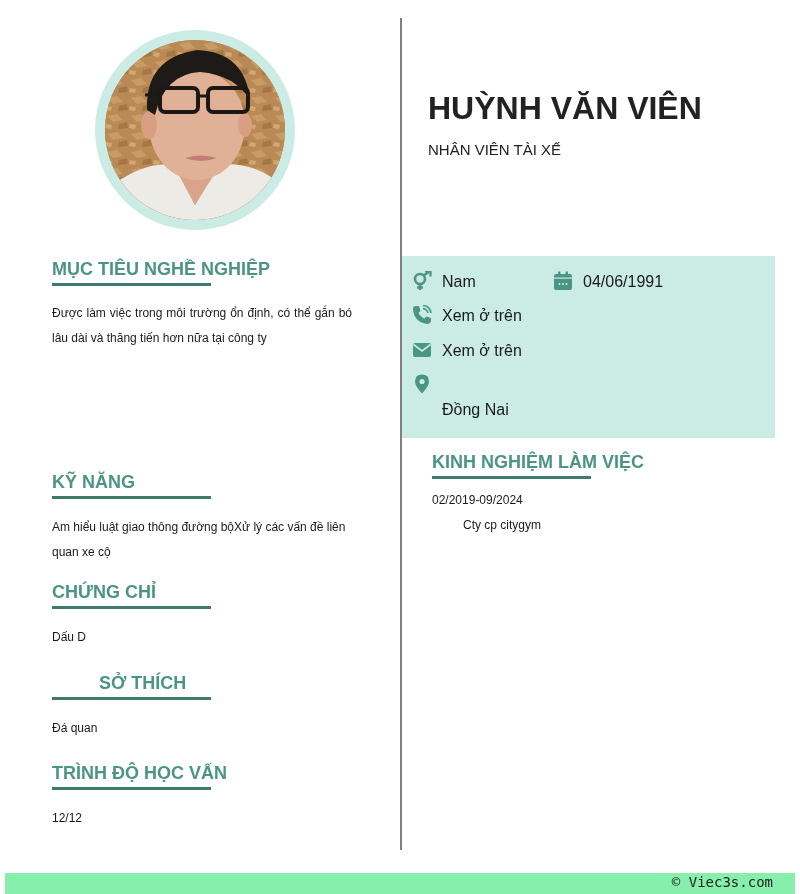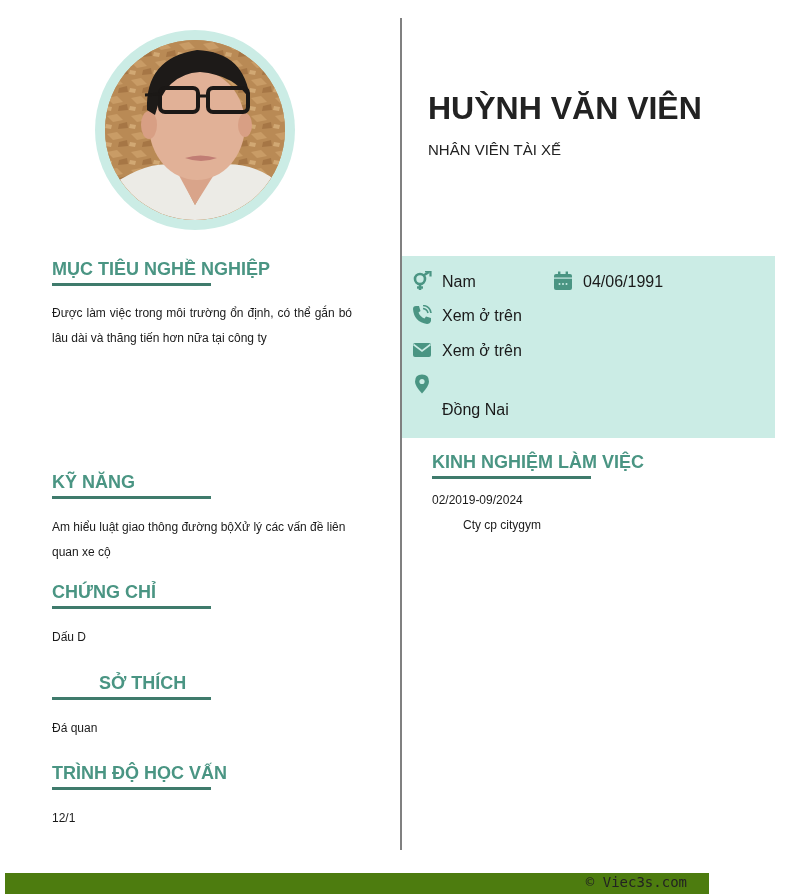--- a/index.html
+++ b/index.html
@@ -10,21 +10,21 @@
   .avatar{left:105px;top:40px;width:180px;height:180px;border-radius:50%;overflow:hidden;background:#b98a55;}
   .sec-title{font-size:18px;font-weight:bold;color:#4a9583;letter-spacing:0;}
   .sec-line{height:3px;background:#3f7b6c;width:159px;}
   .body{font-size:12px;line-height:24.5px;color:#1a1a1a;}
   .justify{text-align:justify;}
   .name{left:428px;top:90px;font-size:32px;font-weight:bold;color:#222;}
   .job{left:428px;top:141px;font-size:15px;color:#222;}
   .contact{left:402px;top:256px;width:373px;height:182px;background:#cbece5;}
   .crow{position:absolute;font-size:16px;color:#1a1a1a;}
   .ico{position:absolute;width:20px;height:20px;}
-  .footer{left:5px;top:873px;width:704px;height:21px;background:#4d7c0f;}
+  .footer{left:5px;top:873px;width:790px;height:21px;background:#86efac;}
   .footer-text{position:absolute;right:22px;top:1px;font-family:"DejaVu Sans Mono","Liberation Mono",monospace;font-size:14px;color:#222;}
 </style>
 </head>
 <body>
 
 <div class="abs divider"></div>
 
 <div class="abs avatar-ring"></div>
 <div class="abs avatar">
   <svg width="180" height="180" viewBox="0 0 180 180">
@@ -131,17 +131,17 @@
 <div class="abs sec-title" style="left:52px;top:582px;">CHỨNG CHỈ</div>
 <div class="abs sec-line" style="left:52px;top:606px;"></div>
 <div class="abs body" style="left:52px;top:625px;">Dấu D</div>
 
 <div class="abs sec-title" style="left:52px;top:673px;margin-left:47px;">SỞ THÍCH</div>
 <div class="abs sec-line" style="left:52px;top:697px;"></div>
 <div class="abs body" style="left:52px;top:716px;">Đá quan</div>
 
 <div class="abs sec-title" style="left:52px;top:763px;">TRÌNH ĐỘ HỌC VẤN</div>
 <div class="abs sec-line" style="left:52px;top:787px;"></div>
-<div class="abs body" style="left:52px;top:806px;">12/1</div>
+<div class="abs body" style="left:52px;top:806px;">12/12</div>
 
 <div class="abs footer">
   <span class="footer-text">© Viec3s.com</span>
 </div>
 
 </body></html>

